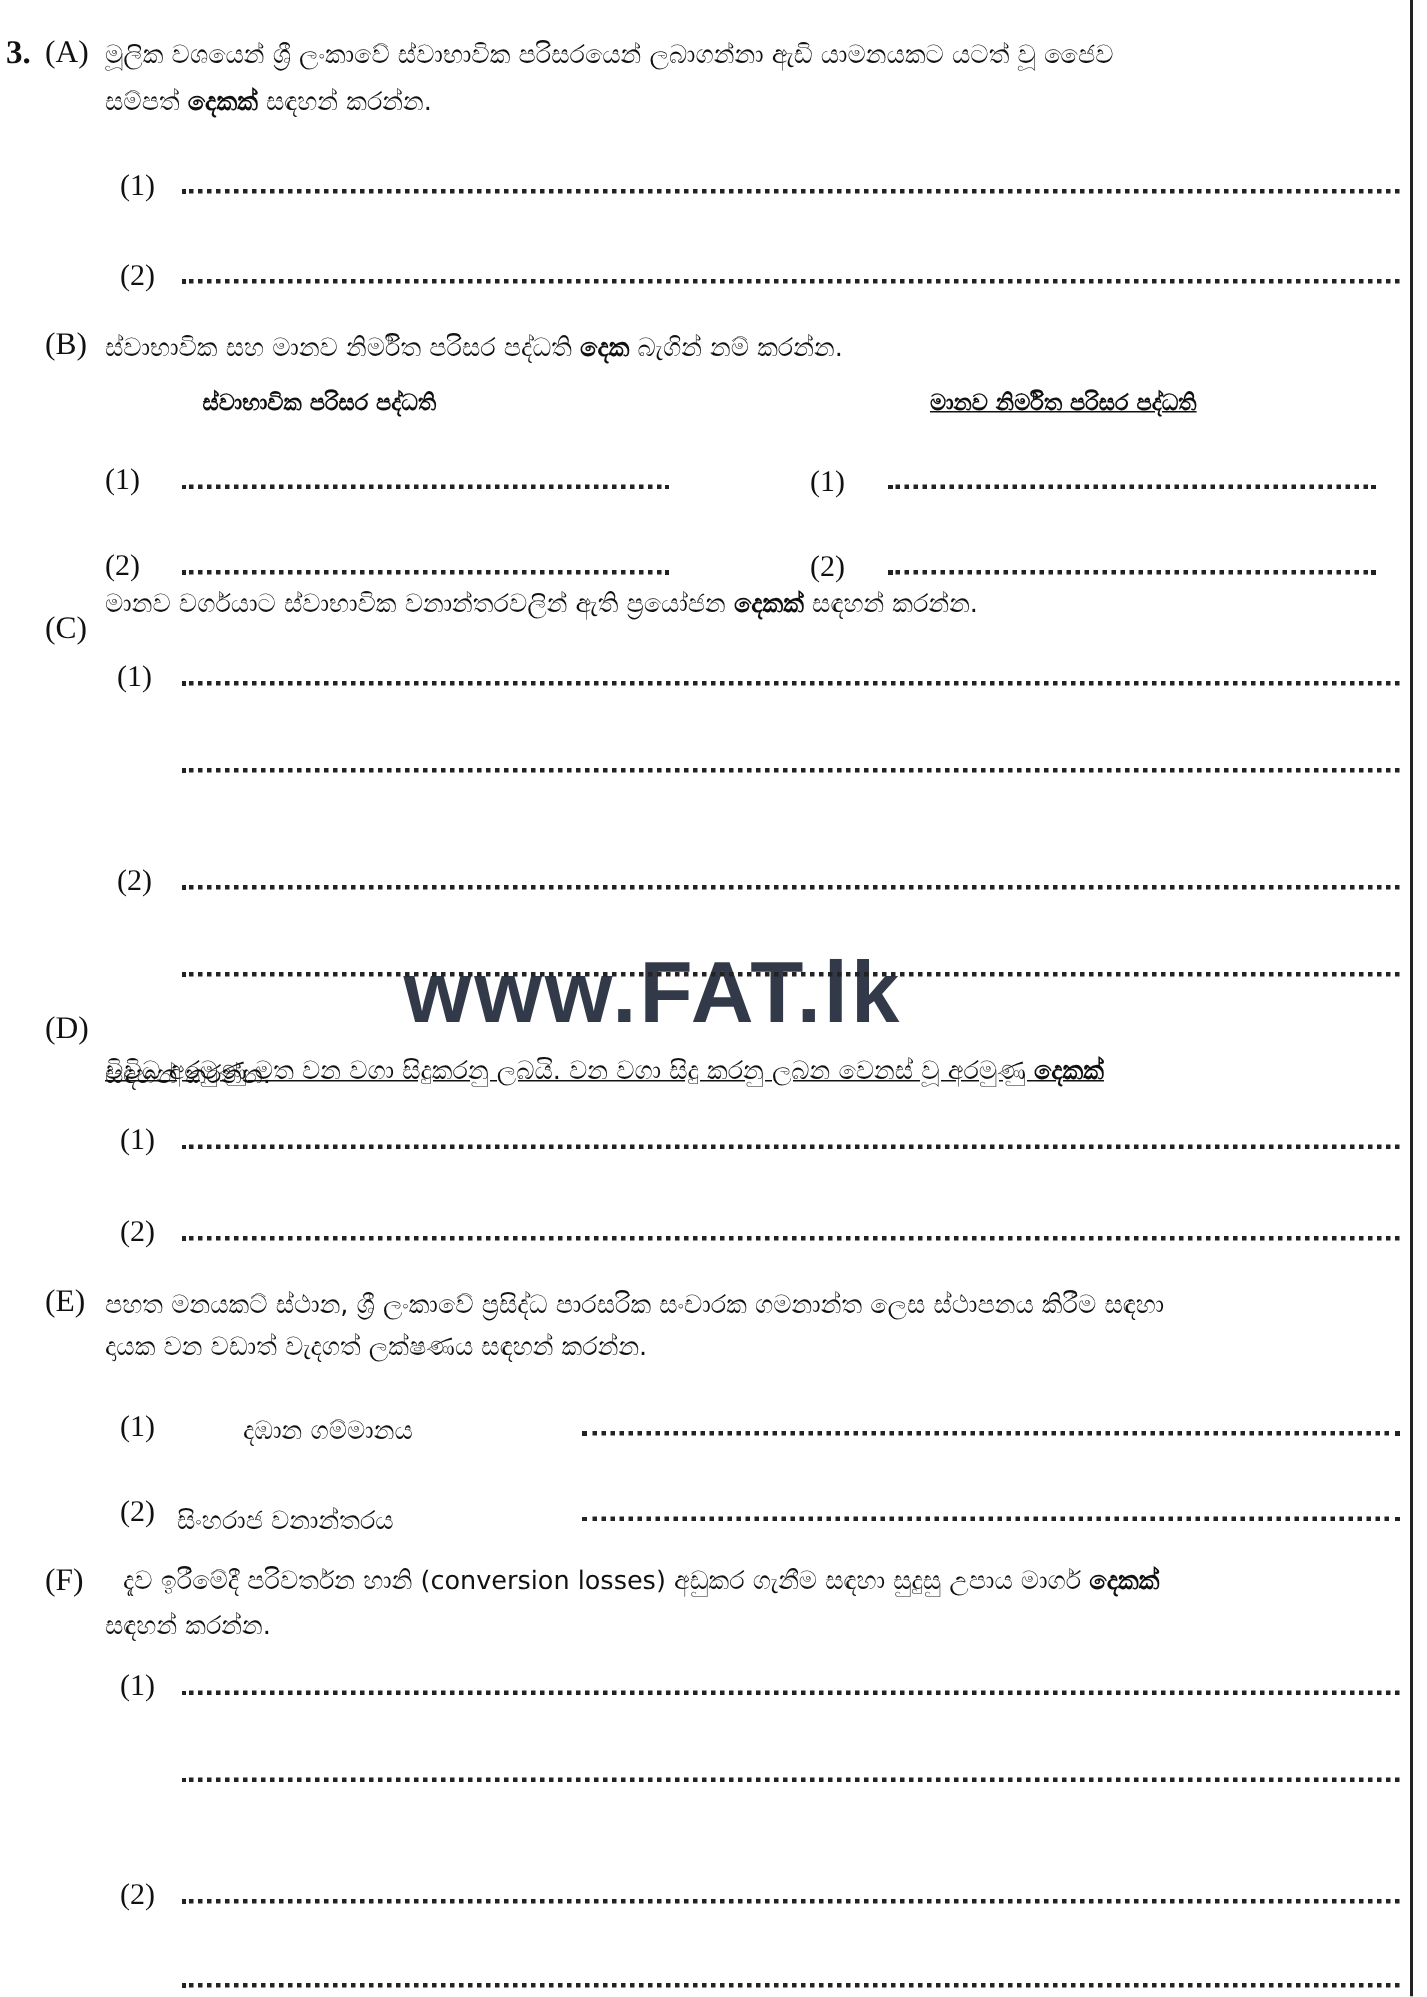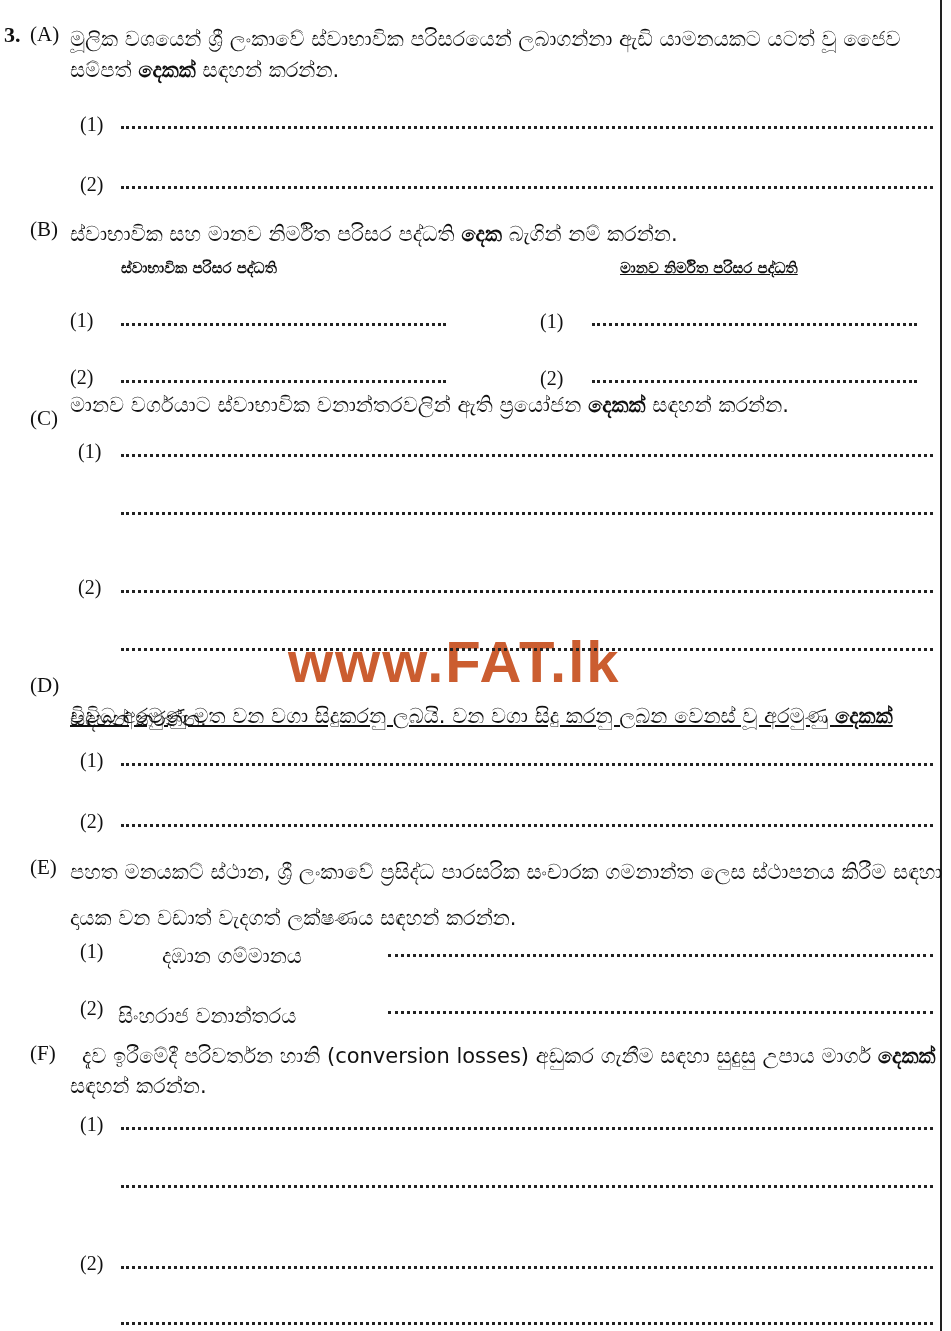--- a/index.html
+++ b/index.html
@@ -2,26 +2,26 @@
 <html><head>
 <meta charset="utf-8">
 <style>
   html, body { margin:0; padding:0; background:#fff; }
   body { width:951px; height:1331px; position:relative; overflow:hidden;
          font-family:"DejaVu Sans", sans-serif; color:#111; }
   .border-right { position:absolute; left:940px; top:0; width:2px; height:1331px; background:#222; }
   .abs { position:absolute; white-space:nowrap; }
   .qnum { font-family:"Liberation Serif", serif; font-size:22px; font-weight:bold; }
   .label { font-family:"Liberation Serif", serif; font-size:21px; }
-  .txt { font-size:21px; }
+  .txt { font-size:17px; }
   .bold { font-weight:bold; }
   .num { font-family:"Liberation Serif", serif; font-size:20px; }
   .dots { position:absolute; height:0; border-bottom:3px dotted #222; }
-  .watermark { position:absolute; left:288px; top:628px; font-family:"Liberation Sans", sans-serif;
-               font-size:58px; font-weight:bold; color:#c2410c; letter-spacing:2px; opacity:0.85; }
+  .watermark { position:absolute; left:269px; top:628px; font-family:"Liberation Sans", sans-serif;
+               font-size:58px; font-weight:bold; color:#0f172a; letter-spacing:2px; opacity:0.85; }
   .subhead { font-size:15px; font-weight:bold; }
 </style>
 </head>
 <body>
 
 <div class="border-right"></div>
 
 <div class="watermark">www.FAT.lk</div>
 
 <div class="abs qnum" style="left:4px;top:22px;">3.</div>
@@ -30,21 +30,21 @@
 <div class="abs txt" style="left:70px;top:58px;"><span>සම්පත් </span><span class="bold">දෙකක්</span><span> සඳහන් කරන්න.</span></div>
 
 <div class="abs num" style="left:80px;top:113px;">(1)</div>
 <div class="dots" style="left:121px;top:126px;width:812px;"></div>
 <div class="abs num" style="left:80px;top:173px;">(2)</div>
 <div class="dots" style="left:121px;top:186px;width:812px;"></div>
 
 <div class="abs label" style="left:30px;top:217px;">(B)</div>
 <div class="abs txt" style="left:70px;top:222px;"><span>ස්වාභාවික සහ මානව නිර්මිත පරිසර පද්ධති </span><span class="bold">දෙක</span><span> බැගින් නම් කරන්න.</span></div>
 
-<div class="abs subhead" style="left:121px;top:259px;">ස්වාභාවික පරිසර පද්ධති</div>
+<div class="abs subhead" style="left:135px;top:259px;">ස්වාභාවික පරිසර පද්ධති</div>
 <div class="abs subhead" style="left:620px;top:259px;text-decoration:underline;">මානව නිර්මිත පරිසර පද්ධති</div>
 
 <div class="abs num" style="left:70px;top:309px;">(1)</div>
 <div class="dots" style="left:121px;top:323px;width:325px;"></div>
 <div class="abs num" style="left:540px;top:310px;">(1)</div>
 <div class="dots" style="left:592px;top:323px;width:325px;"></div>
 
 <div class="abs num" style="left:70px;top:366px;">(2)</div>
 <div class="dots" style="left:121px;top:380px;width:325px;"></div>
 <div class="abs num" style="left:540px;top:367px;">(2)</div>
@@ -64,21 +64,21 @@
 <div class="abs txt" style="left:70px;top:704px;text-decoration:underline;"><span>විවිධ අරමුණු මත වන වගා සිදුකරනු ලබයි. වන වගා සිදු කරනු ලබන වෙනස් වූ අරමුණු </span><span class="bold">දෙකක්</span></div>
 <div class="abs txt" style="left:70px;top:707px;">සඳහන් කරන්න.</div>
 
 <div class="abs num" style="left:80px;top:749px;">(1)</div>
 <div class="dots" style="left:121px;top:763px;width:812px;"></div>
 <div class="abs num" style="left:80px;top:810px;">(2)</div>
 <div class="dots" style="left:121px;top:824px;width:812px;"></div>
 
 <div class="abs label" style="left:30px;top:855px;">(E)</div>
 <div class="abs txt" style="left:70px;top:860px;">පහත මනයකට් ස්ථාන, ශ්‍රී ලංකාවේ ප්‍රසිද්ධ පාරසරික සංචාරක ගමනාන්ත ලෙස ස්ථාපනය කිරීම සඳහා</div>
-<div class="abs txt" style="left:70px;top:888px;margin-top:18px;">දායක වන වඩාත් වැදගත් ලක්ෂණය සඳහන් කරන්න.</div>
+<div class="abs txt" style="left:70px;top:888px;">දායක වන වඩාත් වැදගත් ලක්ෂණය සඳහන් කරන්න.</div>
 
 <div class="abs num" style="left:80px;top:940px;">(1)</div>
 <div class="abs txt" style="left:118px;top:944px;margin-left:44px;">දඹාන ගම්මානය</div>
 <div class="dots" style="left:388px;top:954px;width:545px;"></div>
 <div class="abs num" style="left:80px;top:997px;">(2)</div>
 <div class="abs txt" style="left:118px;top:1004px;">සිංහරාජ වනාන්තරය</div>
 <div class="dots" style="left:388px;top:1011px;width:545px;"></div>
 
 <div class="abs label" style="left:30px;top:1041px;">(F)</div>
 <div class="abs txt" style="left:82px;top:1044px;"><span>දැව ඉරීමේදී පරිවර්තන හානි (conversion losses) අඩුකර ගැනීම සඳහා සුදුසු උපාය මාර්ග </span><span class="bold">දෙකක්</span></div>

